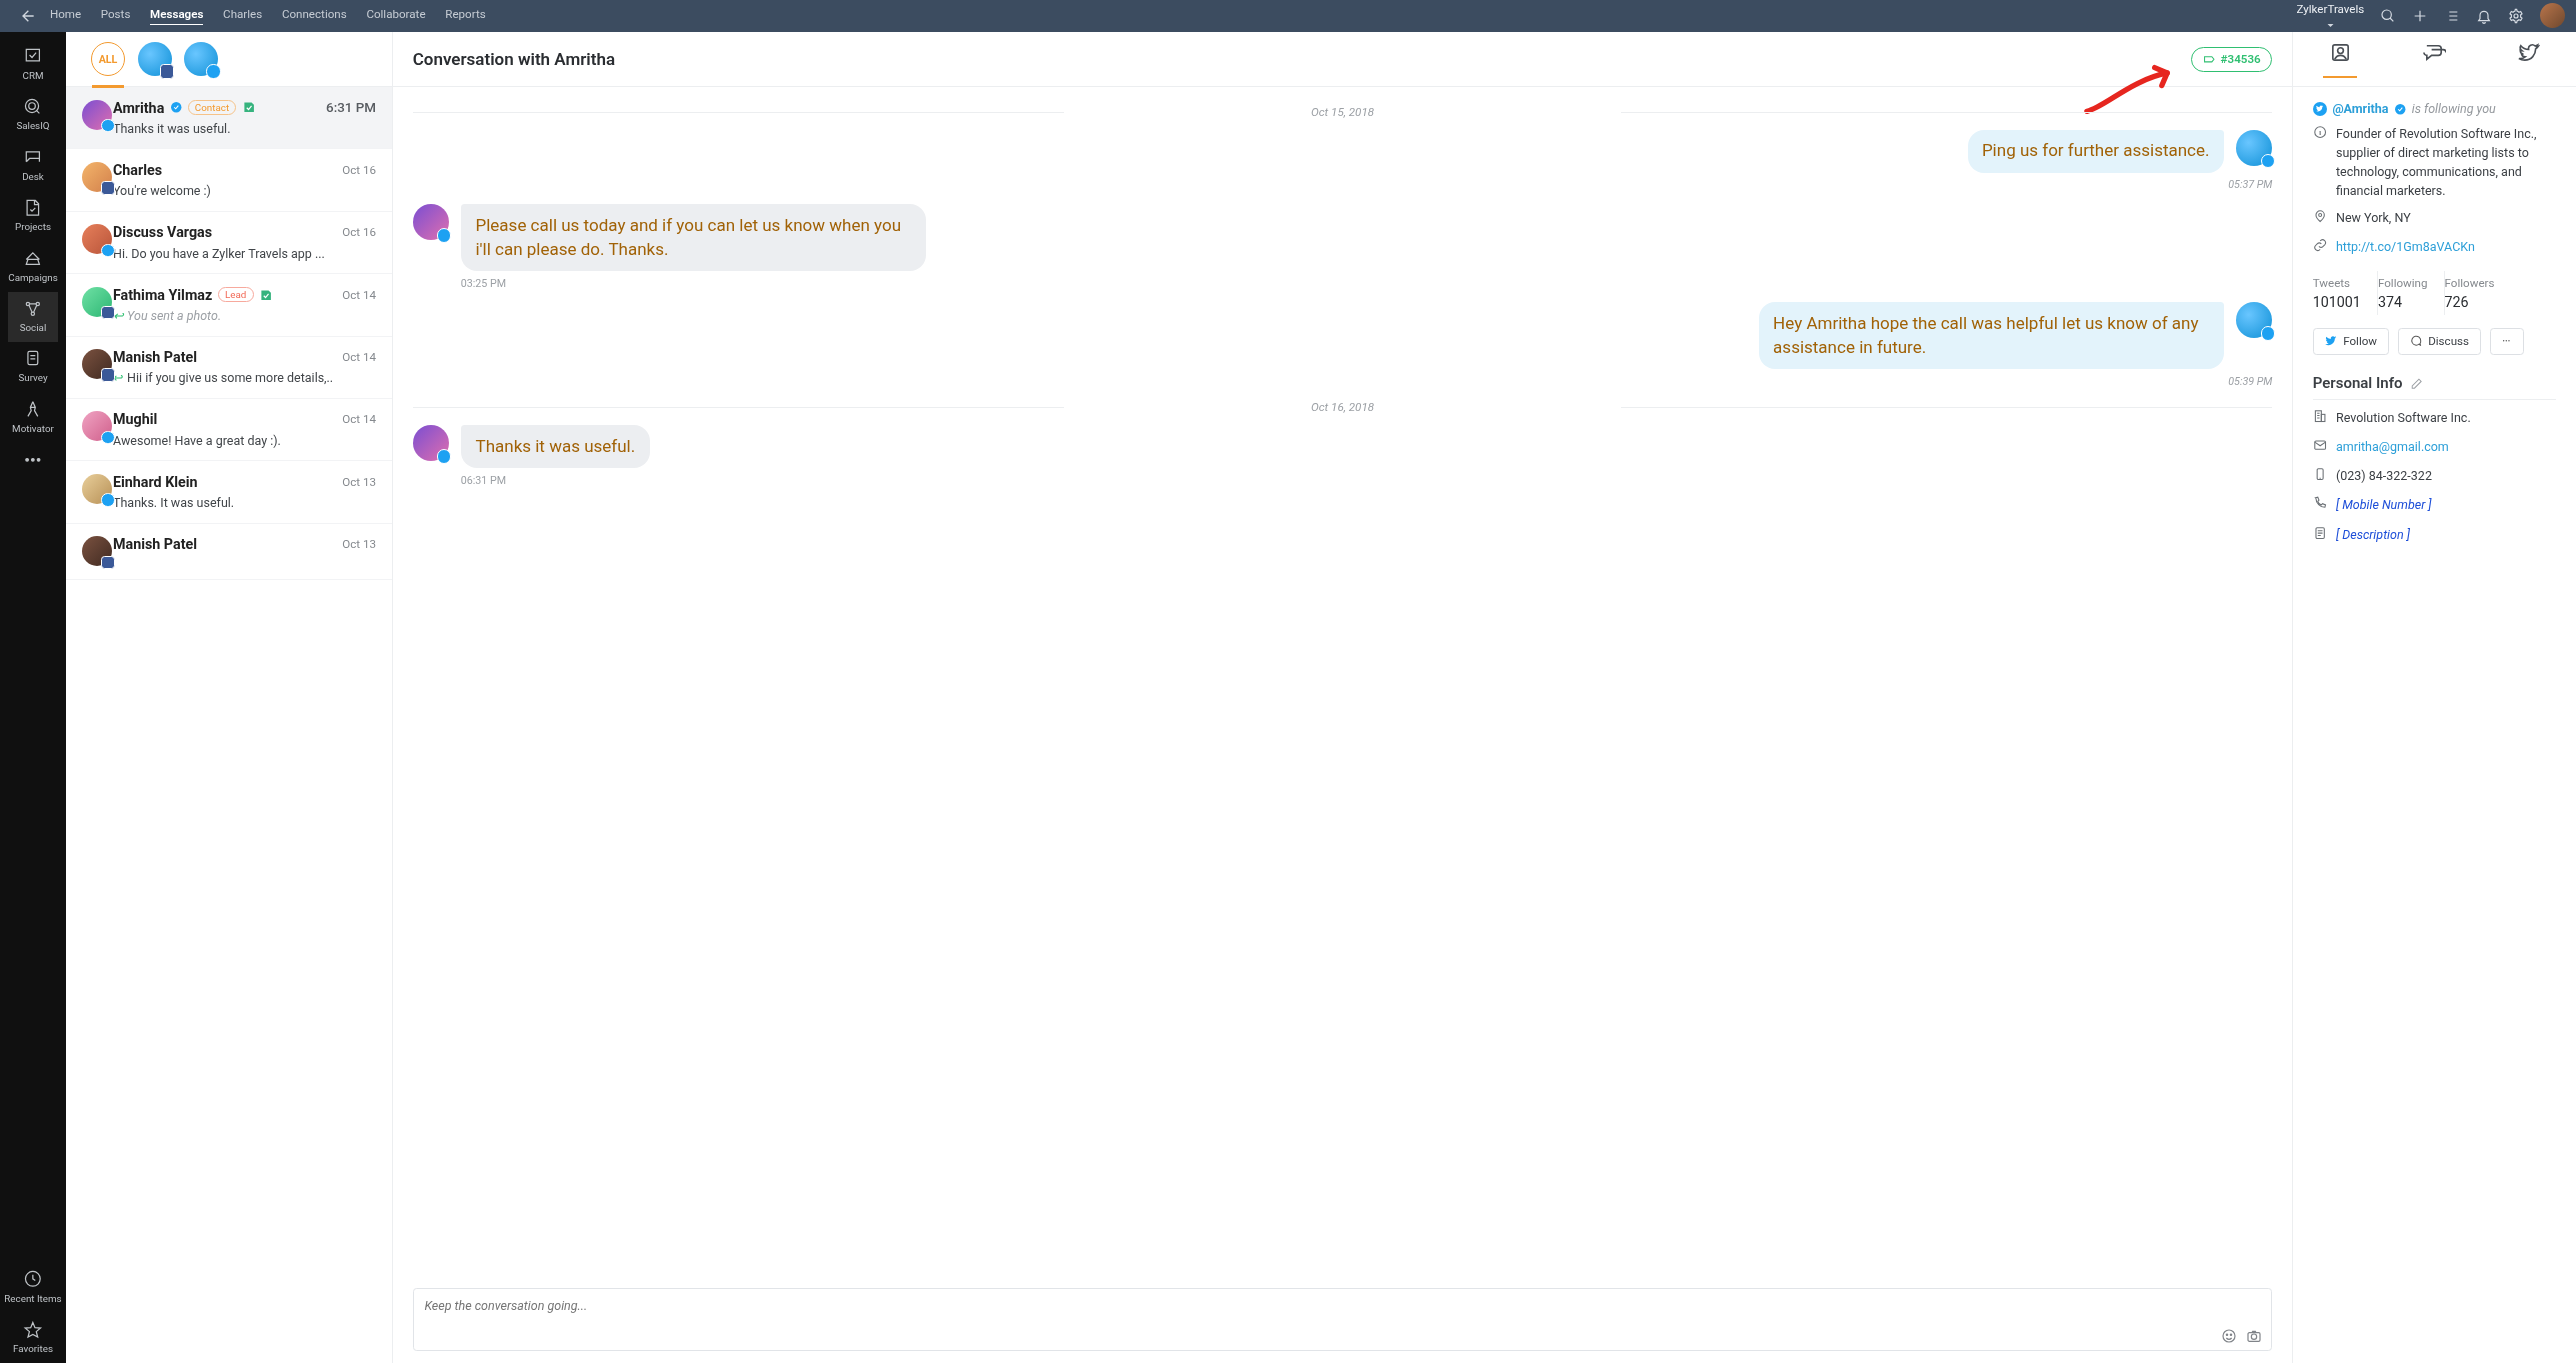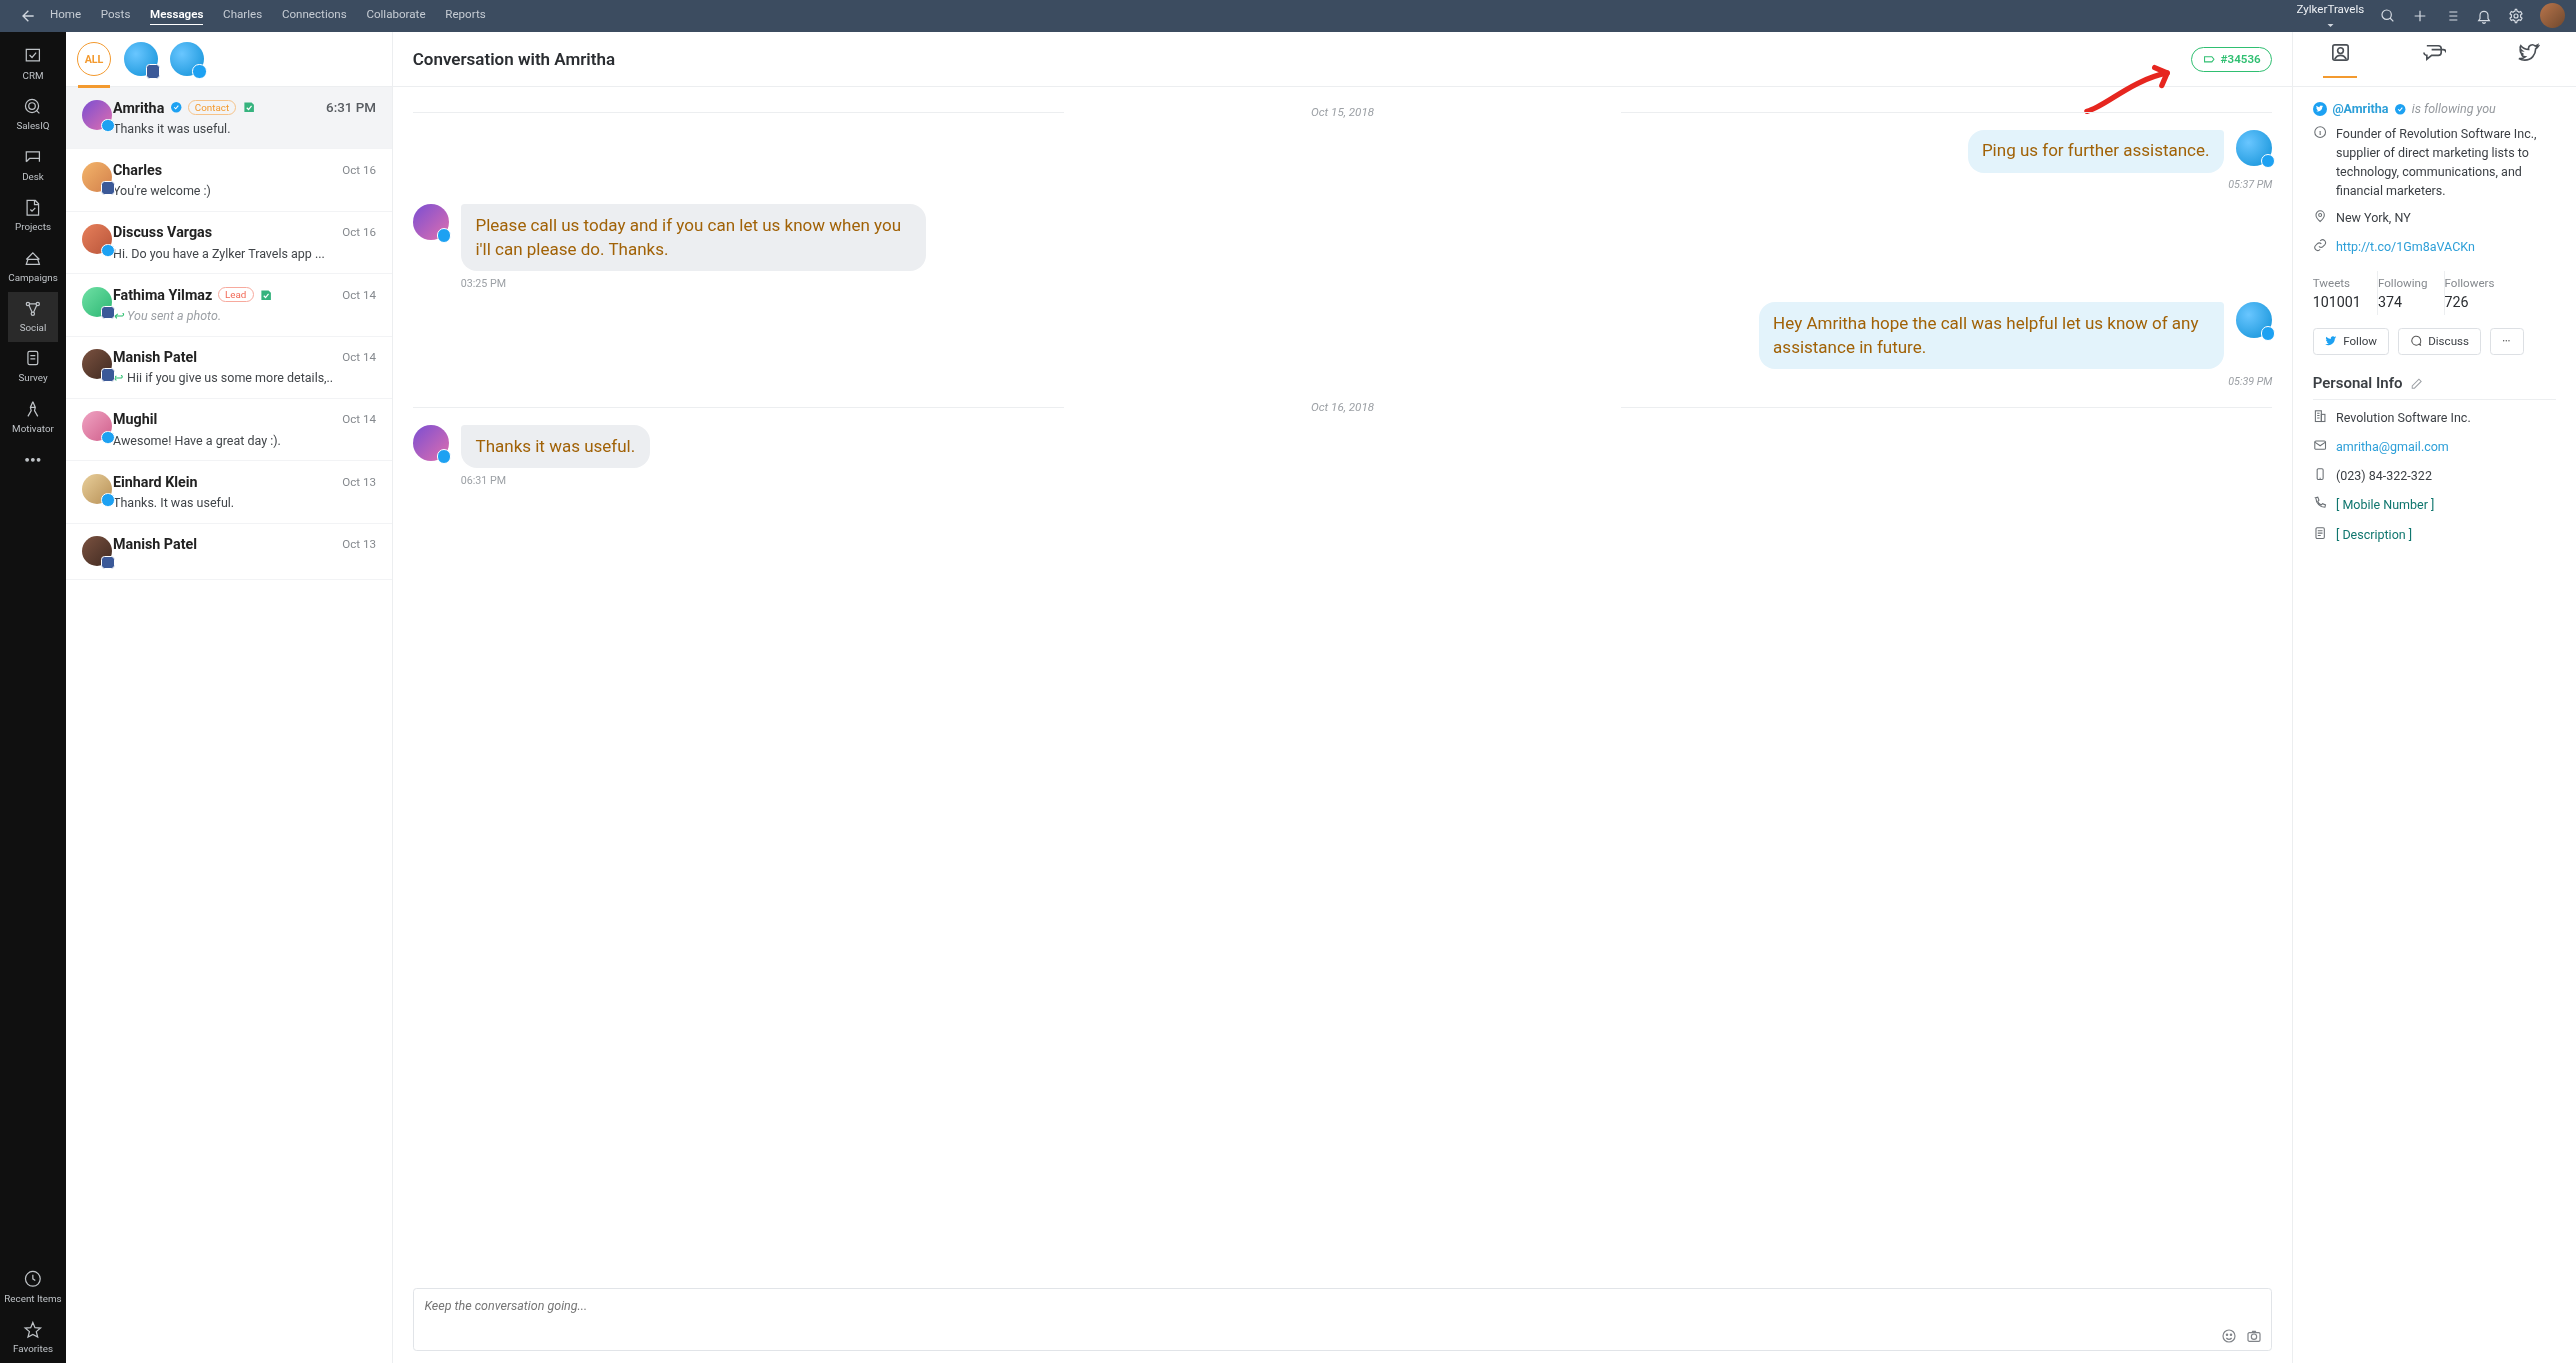--- a/index.html
+++ b/index.html
@@ -23,21 +23,21 @@
 
   
   .rail { width:66px; background:#101010; color:#bfc3c7; display:flex; flex-direction:column; align-items:center; padding-top:7.2px; font-size:9.8px; overflow:hidden;}
   .rail-item { width:100%; padding:7.2px 0 9px; display:flex; flex-direction:column; align-items:center; gap:3.6px; cursor:pointer; }
   .rail-item.active { background:#2a2a2a; }
   .rail-item svg { width:19.7px; height:19.7px; stroke:#bfc3c7; fill:none; stroke-width:1.5; }
   .rail-spacer { flex:1; }
 
   
   .convo-list { width:327px; border-right:0.9px solid #eceef0; display:flex; flex-direction:column; min-height:0; }
-  .convo-tabs { height:55px; display:flex; align-items:center; gap:12.5px; padding:0 11px; border-bottom:0.9px solid #eceef0; }
+  .convo-tabs { height:55px; display:flex; align-items:center; gap:12.5px; padding:0 25px; border-bottom:0.9px solid #eceef0; }
   .pill-all { width:34px; height:34px; border-radius:50%; border:1.8px solid #f39a2f; color:#f39a2f; display:flex; align-items:center; justify-content:center; font-weight:700; font-size:10.7px; position:relative;}
   .pill-all::after{content:""; position:absolute; bottom:-12.5px; left:0; right:0; height:2.7px; background:#f39a2f;}
   .brand-circle { width:34px; height:34px; border-radius:50%; background:radial-gradient(circle at 35% 35%, #69c6ff, #0d8fd6); position:relative; }
   .badge-net { position:absolute; right:-2.7px; bottom:-2.7px; width:14.3px; height:14.3px; border-radius:3.6px; border:1.8px solid #fff;}
   .badge-fb { background:#3b5998;}
   .badge-tw { background:#1da1f2; border-radius:50%;}
 
   .convo-items { overflow-y:auto; flex:1; }
   .convo { padding:12.5px 16px; border-bottom:0.9px solid #f2f3f5; display:flex; gap:1px; cursor:pointer; }
   .convo.selected { background:#f3f4f6; }
@@ -109,21 +109,21 @@
   .t-stats .lab{color:#85898e; font-size:11.6px;}
   .t-stats .val{font-size:14.3px; color:#2a2d31; margin-top:3.6px;}
   .btn-row{display:flex; gap:9px; margin-top:12.5px;}
   .btn{ border:0.9px solid #dde0e4; background:#fff; border-radius:3.6px; padding:5.4px 10.7px; font-size:11.6px; display:flex; align-items:center; gap:5.4px; cursor:pointer; color:#3b3f44;}
   .btn svg{width:13.4px;height:13.4px;}
   .more-btn{width:34px; justify-content:center;}
 
   .section-title{ margin-top:19.7px; font-size:15px; font-weight:600; display:flex; align-items:center; gap:7.2px;}
   .section-title svg{width:13.4px;height:13.4px;stroke:#9ca0a5;fill:none;stroke-width:1.8;}
   .hr{height:0.9px;background:#eceef0;margin-top:7.2px;}
-  .placeholder-it{color:#0f766e;}
+  .placeholder-it{color:#1d4ed8;font-style:italic;}
 
   
   .av-grad1{background:linear-gradient(135deg,#7a4ed2,#e06fae);}
   .av-grad2{background:linear-gradient(135deg,#f4b56b,#d2804b);}
   .av-grad3{background:linear-gradient(135deg,#e7805b,#b8543a);}
   .av-grad4{background:linear-gradient(135deg,#70e1a5,#2cb673);}
   .av-grad5{background:linear-gradient(135deg,#7b5240,#402a21);}
   .av-grad6{background:linear-gradient(135deg,#f0a4c3,#d05f8b);}
   .av-grad7{background:linear-gradient(135deg,#e9cf9b,#b79056);}
 </style>

